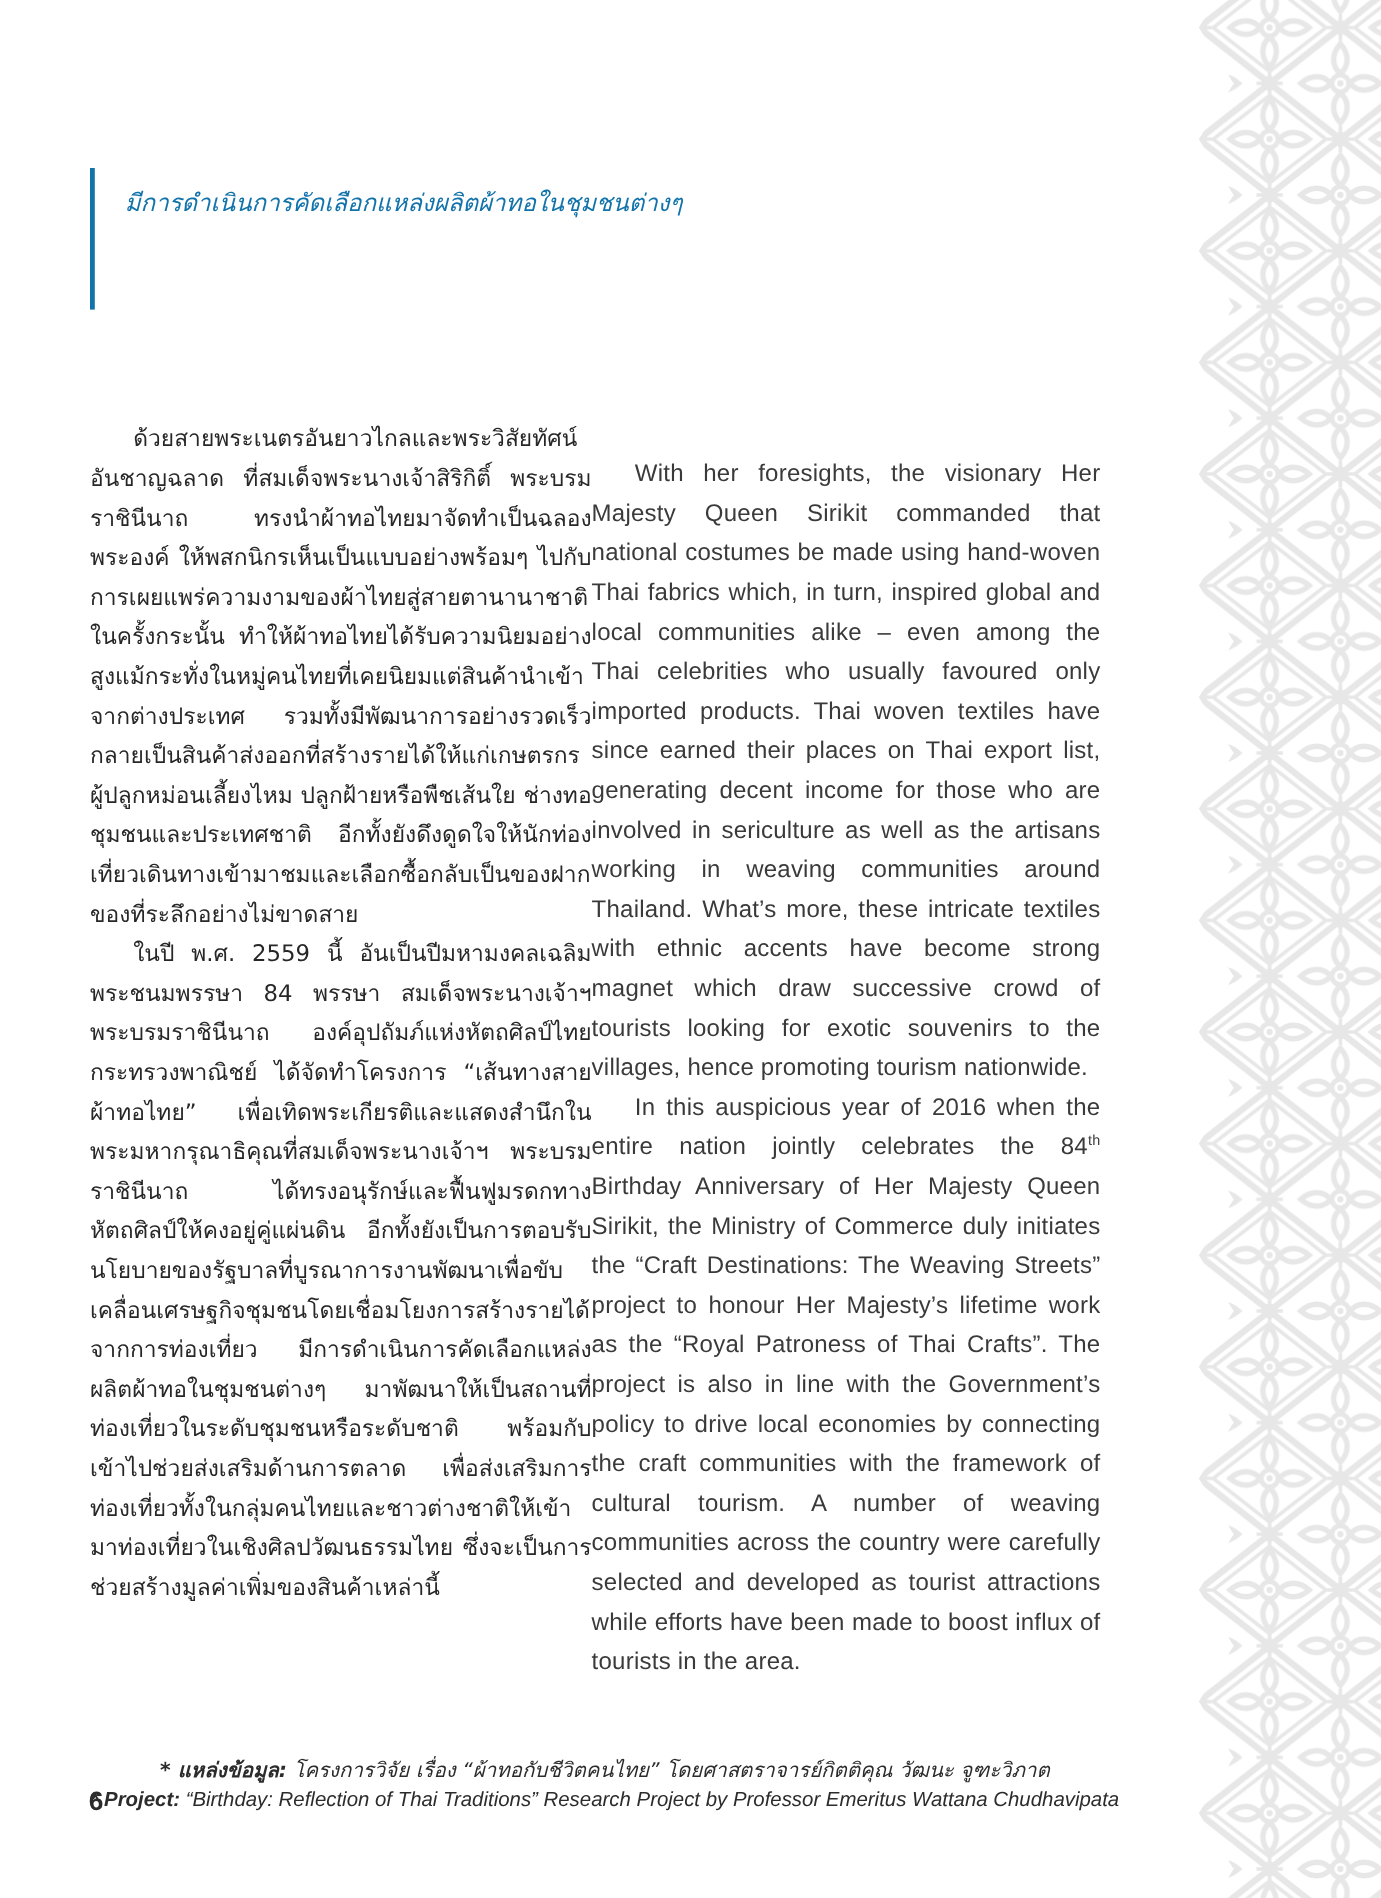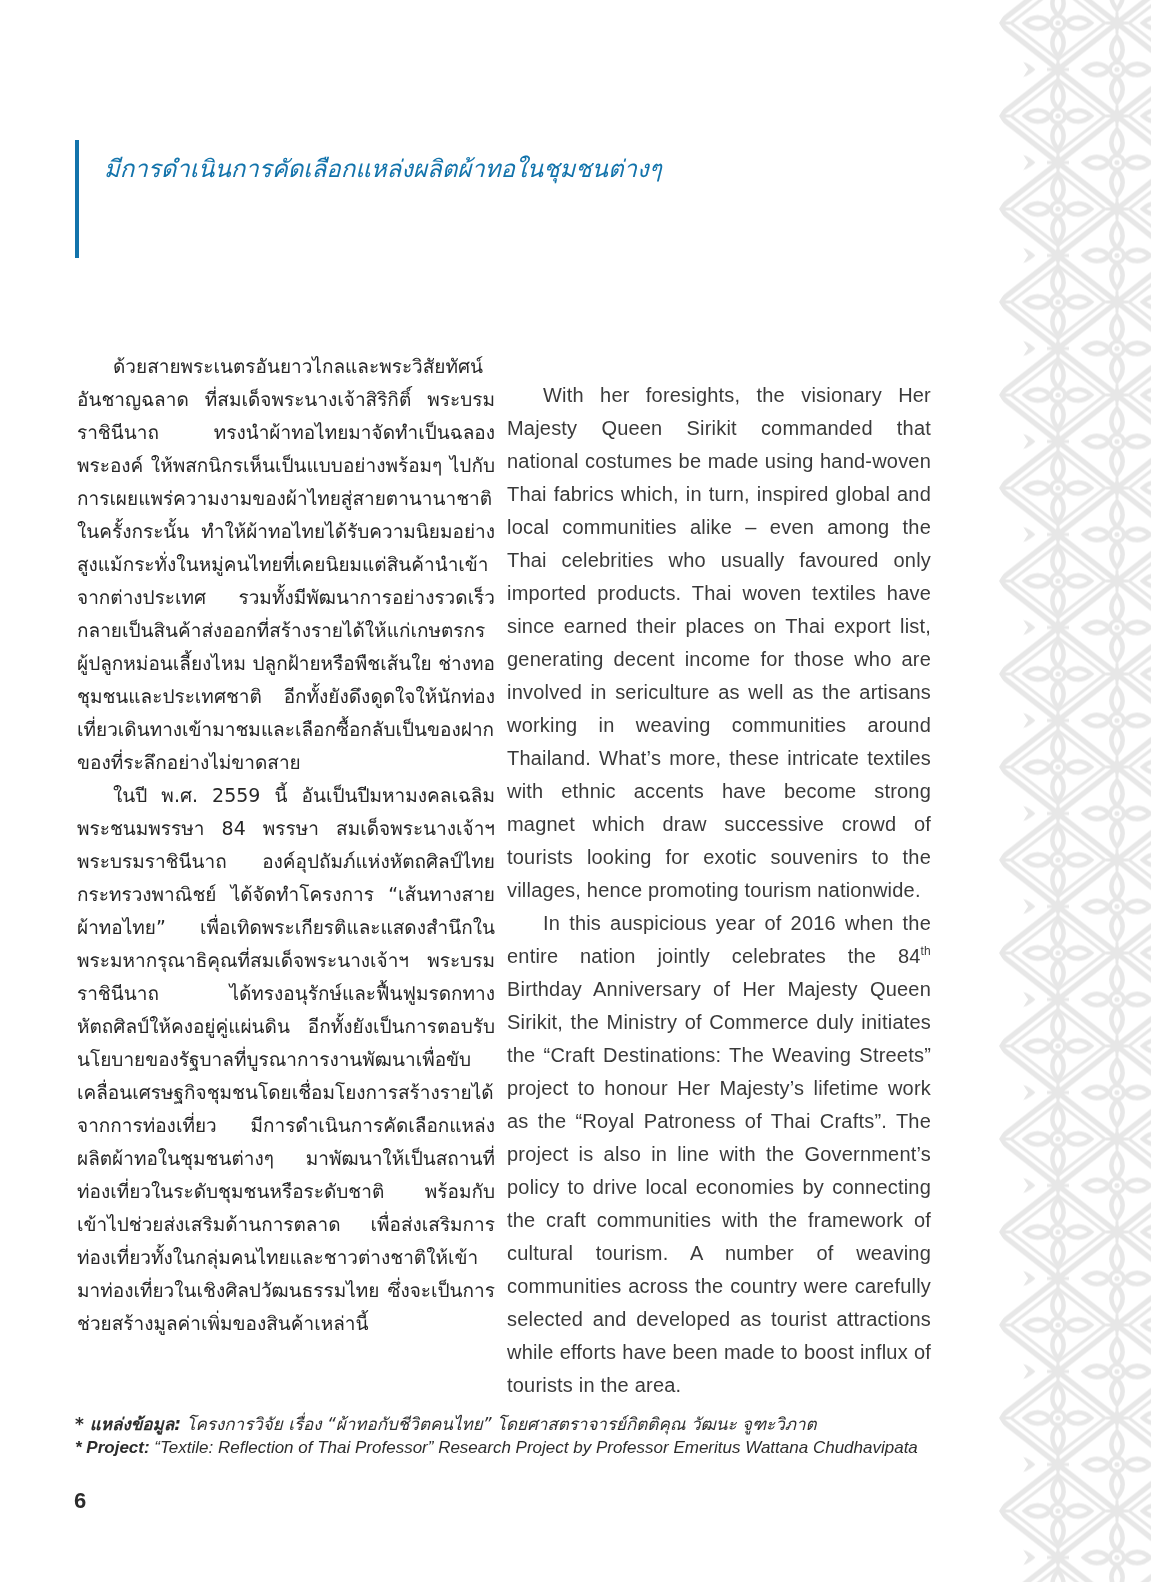--- a/index.html
+++ b/index.html
@@ -13,44 +13,44 @@
   .orn-stroke{stroke:var(--ornament_gray,#e7e7e7);fill:none;}
   .orn-fill{fill:var(--ornament_gray,#e7e7e7);}
   .orn-petal{stroke:var(--ornament_gray,#e7e7e7);fill:#ffffff;}
 
   
   .headline{position:absolute;left:75px;top:140px;display:flex;z-index:2;}
   .headline-bar{width:4px;height:118px;background:var(--accent_blue,#1273ab);flex:none;}
   .headline-text{
     margin-left:25px;padding-top:4px;
     font-family:"DejaVu Sans",sans-serif;font-style:italic;
-    font-size:24px;line-height:50px;color:var(--accent_blue,#1273ab);
+    font-size:20px;line-height:50px;color:var(--accent_blue,#1273ab);
     white-space:nowrap;
   }
 
   
-  .cols{position:absolute;left:75px;top:350px;width:858px;display:flex;gap:12px;z-index:2;justify-content:center;}
+  .cols{position:absolute;left:75px;top:350px;width:858px;display:flex;gap:0;z-index:2;}
   .col{text-align:justify;}
   .col p{margin:0;text-indent:36px;}
   .col-thai{
     width:418px;flex:none;
     font-family:"DejaVu Sans",sans-serif;
     font-size:19px;line-height:33px;color:var(--body_text,#272727);
   }
   .col-en{
     width:424px;flex:none;
     font-family:"Liberation Sans","DejaVu Sans",sans-serif;
     font-size:20px;line-height:33px;color:var(--english_text,#3a3a3a);
     letter-spacing:0.2px;
     margin-top:29px;
   }
   .col-en sup{font-size:12px;line-height:0;}
 
   
-  .source{position:absolute;left:75px;top:1412px;width:858px;z-index:2;}
+  .source{position:absolute;left:75px;top:1464px;width:858px;text-align:center;z-index:2;}
   .src-line{margin:0;font-style:italic;font-size:17px;line-height:24px;color:#2c2c2c;}
   .src-thai{font-family:"DejaVu Sans",sans-serif;}
   .src-en{font-family:"Liberation Sans","DejaVu Sans",sans-serif;}
   .src-line b{font-style:italic;}
 
   
   .page-number{
     position:absolute;left:74px;top:1488px;z-index:2;
     font-family:"Liberation Sans",sans-serif;font-weight:bold;
     font-size:22px;color:#2c2c2c;
@@ -110,16 +110,16 @@
     <p>ในปี พ.ศ. 2559 นี้ อันเป็นปีมหามงคลเฉลิมพระชนมพรรษา 84 พรรษา สมเด็จพระนางเจ้าฯ พระบรมราชินีนาถ องค์อุปถัมภ์แห่งหัตถศิลป์ไทย กระทรวงพาณิชย์ ได้จัดทำโครงการ “เส้นทางสายผ้าทอไทย” เพื่อเทิดพระเกียรติและแสดงสำนึกในพระมหากรุณาธิคุณที่สมเด็จพระนางเจ้าฯ พระบรมราชินีนาถ ได้ทรงอนุรักษ์และฟื้นฟูมรดกทางหัตถศิลป์ให้คงอยู่คู่แผ่นดิน อีกทั้งยังเป็นการตอบรับนโยบายของรัฐบาลที่บูรณาการงานพัฒนาเพื่อขับเคลื่อนเศรษฐกิจชุมชนโดยเชื่อมโยงการสร้างรายได้จากการท่องเที่ยว มีการดำเนินการคัดเลือกแหล่งผลิตผ้าทอในชุมชนต่างๆ มาพัฒนาให้เป็นสถานที่ท่องเที่ยวในระดับชุมชนหรือระดับชาติ พร้อมกับเข้าไปช่วยส่งเสริมด้านการตลาด เพื่อส่งเสริมการท่องเที่ยวทั้งในกลุ่มคนไทยและชาวต่างชาติให้เข้ามาท่องเที่ยวในเชิงศิลปวัฒนธรรมไทย ซึ่งจะเป็นการช่วยสร้างมูลค่าเพิ่มของสินค้าเหล่านี้</p>
   </div>
   <div class="col col-en">
     <p>With her foresights, the visionary Her Majesty Queen Sirikit commanded that national costumes be made using hand-woven Thai fabrics which, in turn, inspired global and local communities alike – even among the Thai celebrities who usually favoured only imported products. Thai woven textiles have since earned their places on Thai export list, generating decent income for those who are involved in sericulture as well as the artisans working in weaving communities around Thailand. What’s more, these intricate textiles with ethnic accents have become strong magnet which draw successive crowd of tourists looking for exotic souvenirs to the villages, hence promoting tourism nationwide.</p>
     <p><span>In this auspicious year of 2016 when the entire nation jointly celebrates the 84</span><sup>th</sup><span> Birthday Anniversary of Her Majesty Queen Sirikit, the Ministry of Commerce duly initiates the “Craft Destinations: The Weaving Streets” project to honour Her Majesty’s lifetime work as the “Royal Patroness of Thai Crafts”. The project is also in line with the Government’s policy to drive local economies by connecting the craft communities with the framework of cultural tourism. A number of weaving communities across the country were carefully selected and developed as tourist attractions while efforts have been made to boost influx of tourists in the area.</span></p>
   </div>
 </div>
 
 <div class="source">
   <p class="src-line src-thai"><b>* แหล่งข้อมูล:</b><span> โครงการวิจัย เรื่อง “ผ้าทอกับชีวิตคนไทย” โดยศาสตราจารย์กิตติคุณ วัฒนะ จูฑะวิภาต</span></p>
-  <p class="src-line src-en"><b>* Project:</b><span> “Textile: Reflection of Thai Professor” Research Project by Professor Emeritus Wattana Chudhavipata</span></p>
+  <p class="src-line src-en"><b>* Project:</b><span> “Birthday: Reflection of Thai Traditions” Research Project by Professor Emeritus Wattana Chudhavipata</span></p>
 </div>
 
 <div class="page-number">6</div>
 
 </body></html>

